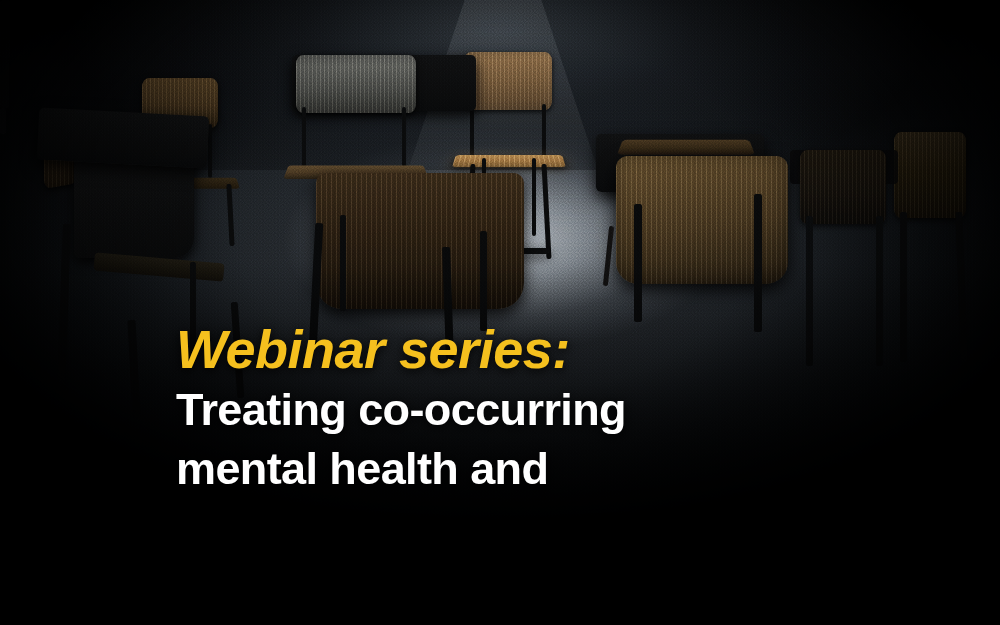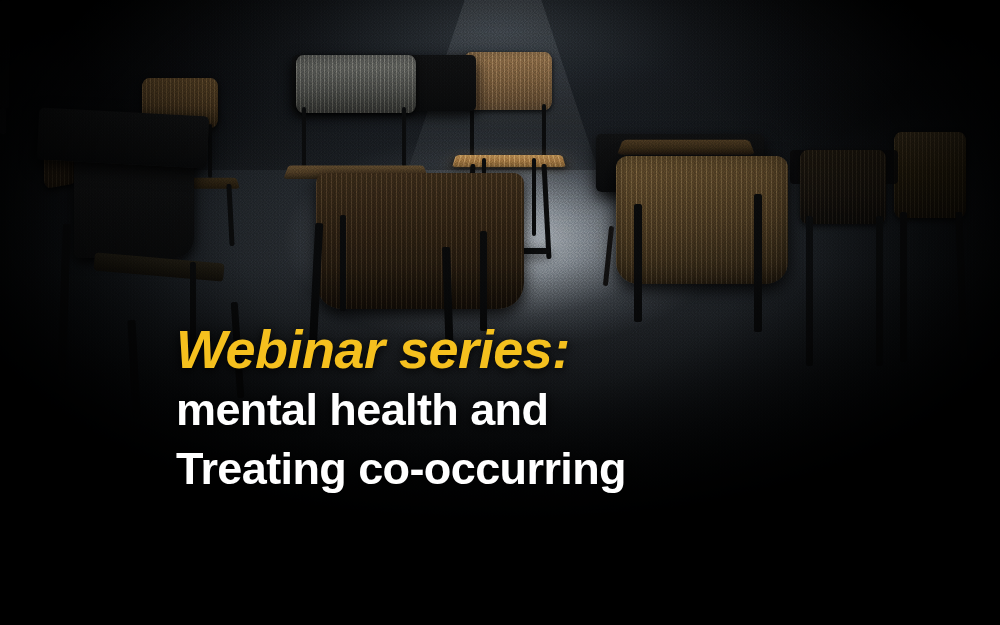--- a/index.html
+++ b/index.html
@@ -356,18 +356,18 @@
 
     <div id="carpet-noise" class="layer"></div>
     <div id="grain" class="layer"></div>
     <div id="vignette" class="layer"></div>
     <div id="bottom-fade" class="layer"></div>
   </div>
 
   <div id="text-block">
     <div id="kicker">Webinar series:</div>
     <div id="headline">
+      <span class="hl-line">Treating co-occurring</span>
       <span class="hl-line">mental health and</span>
-      <span class="hl-line">Treating co-occurring</span>
     </div>
   </div>
 
 </div>
 
 </body></html>

